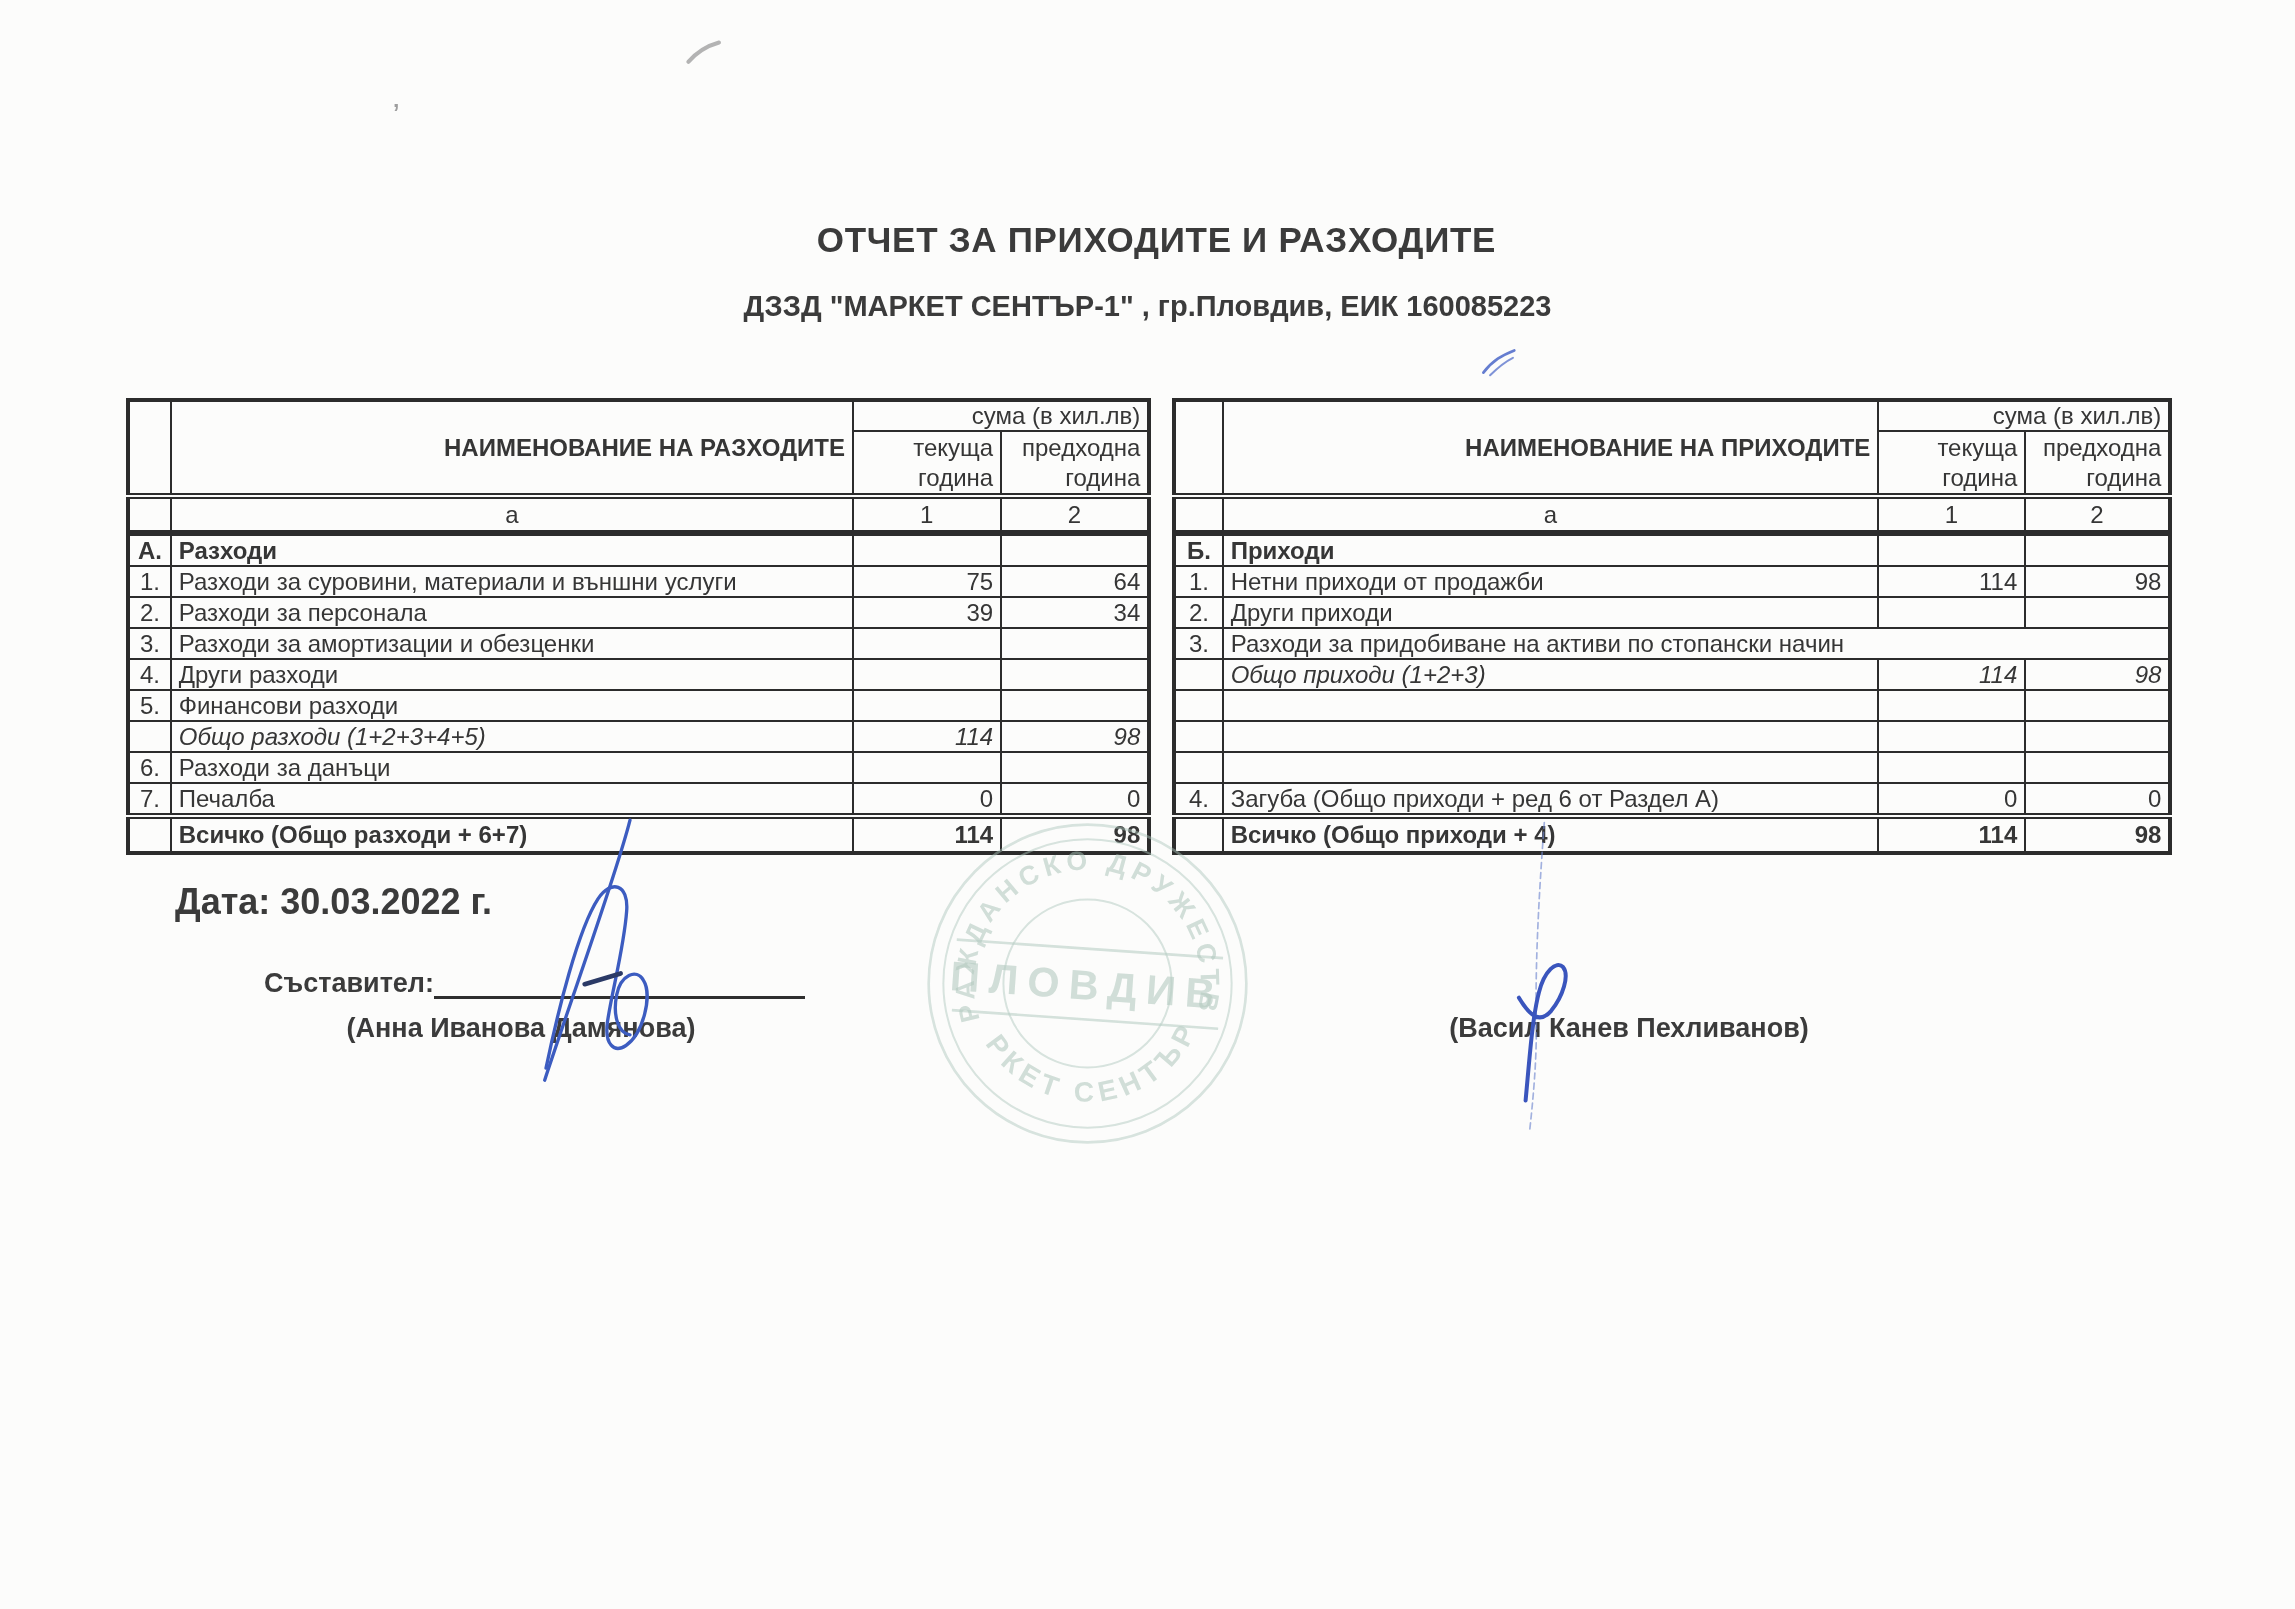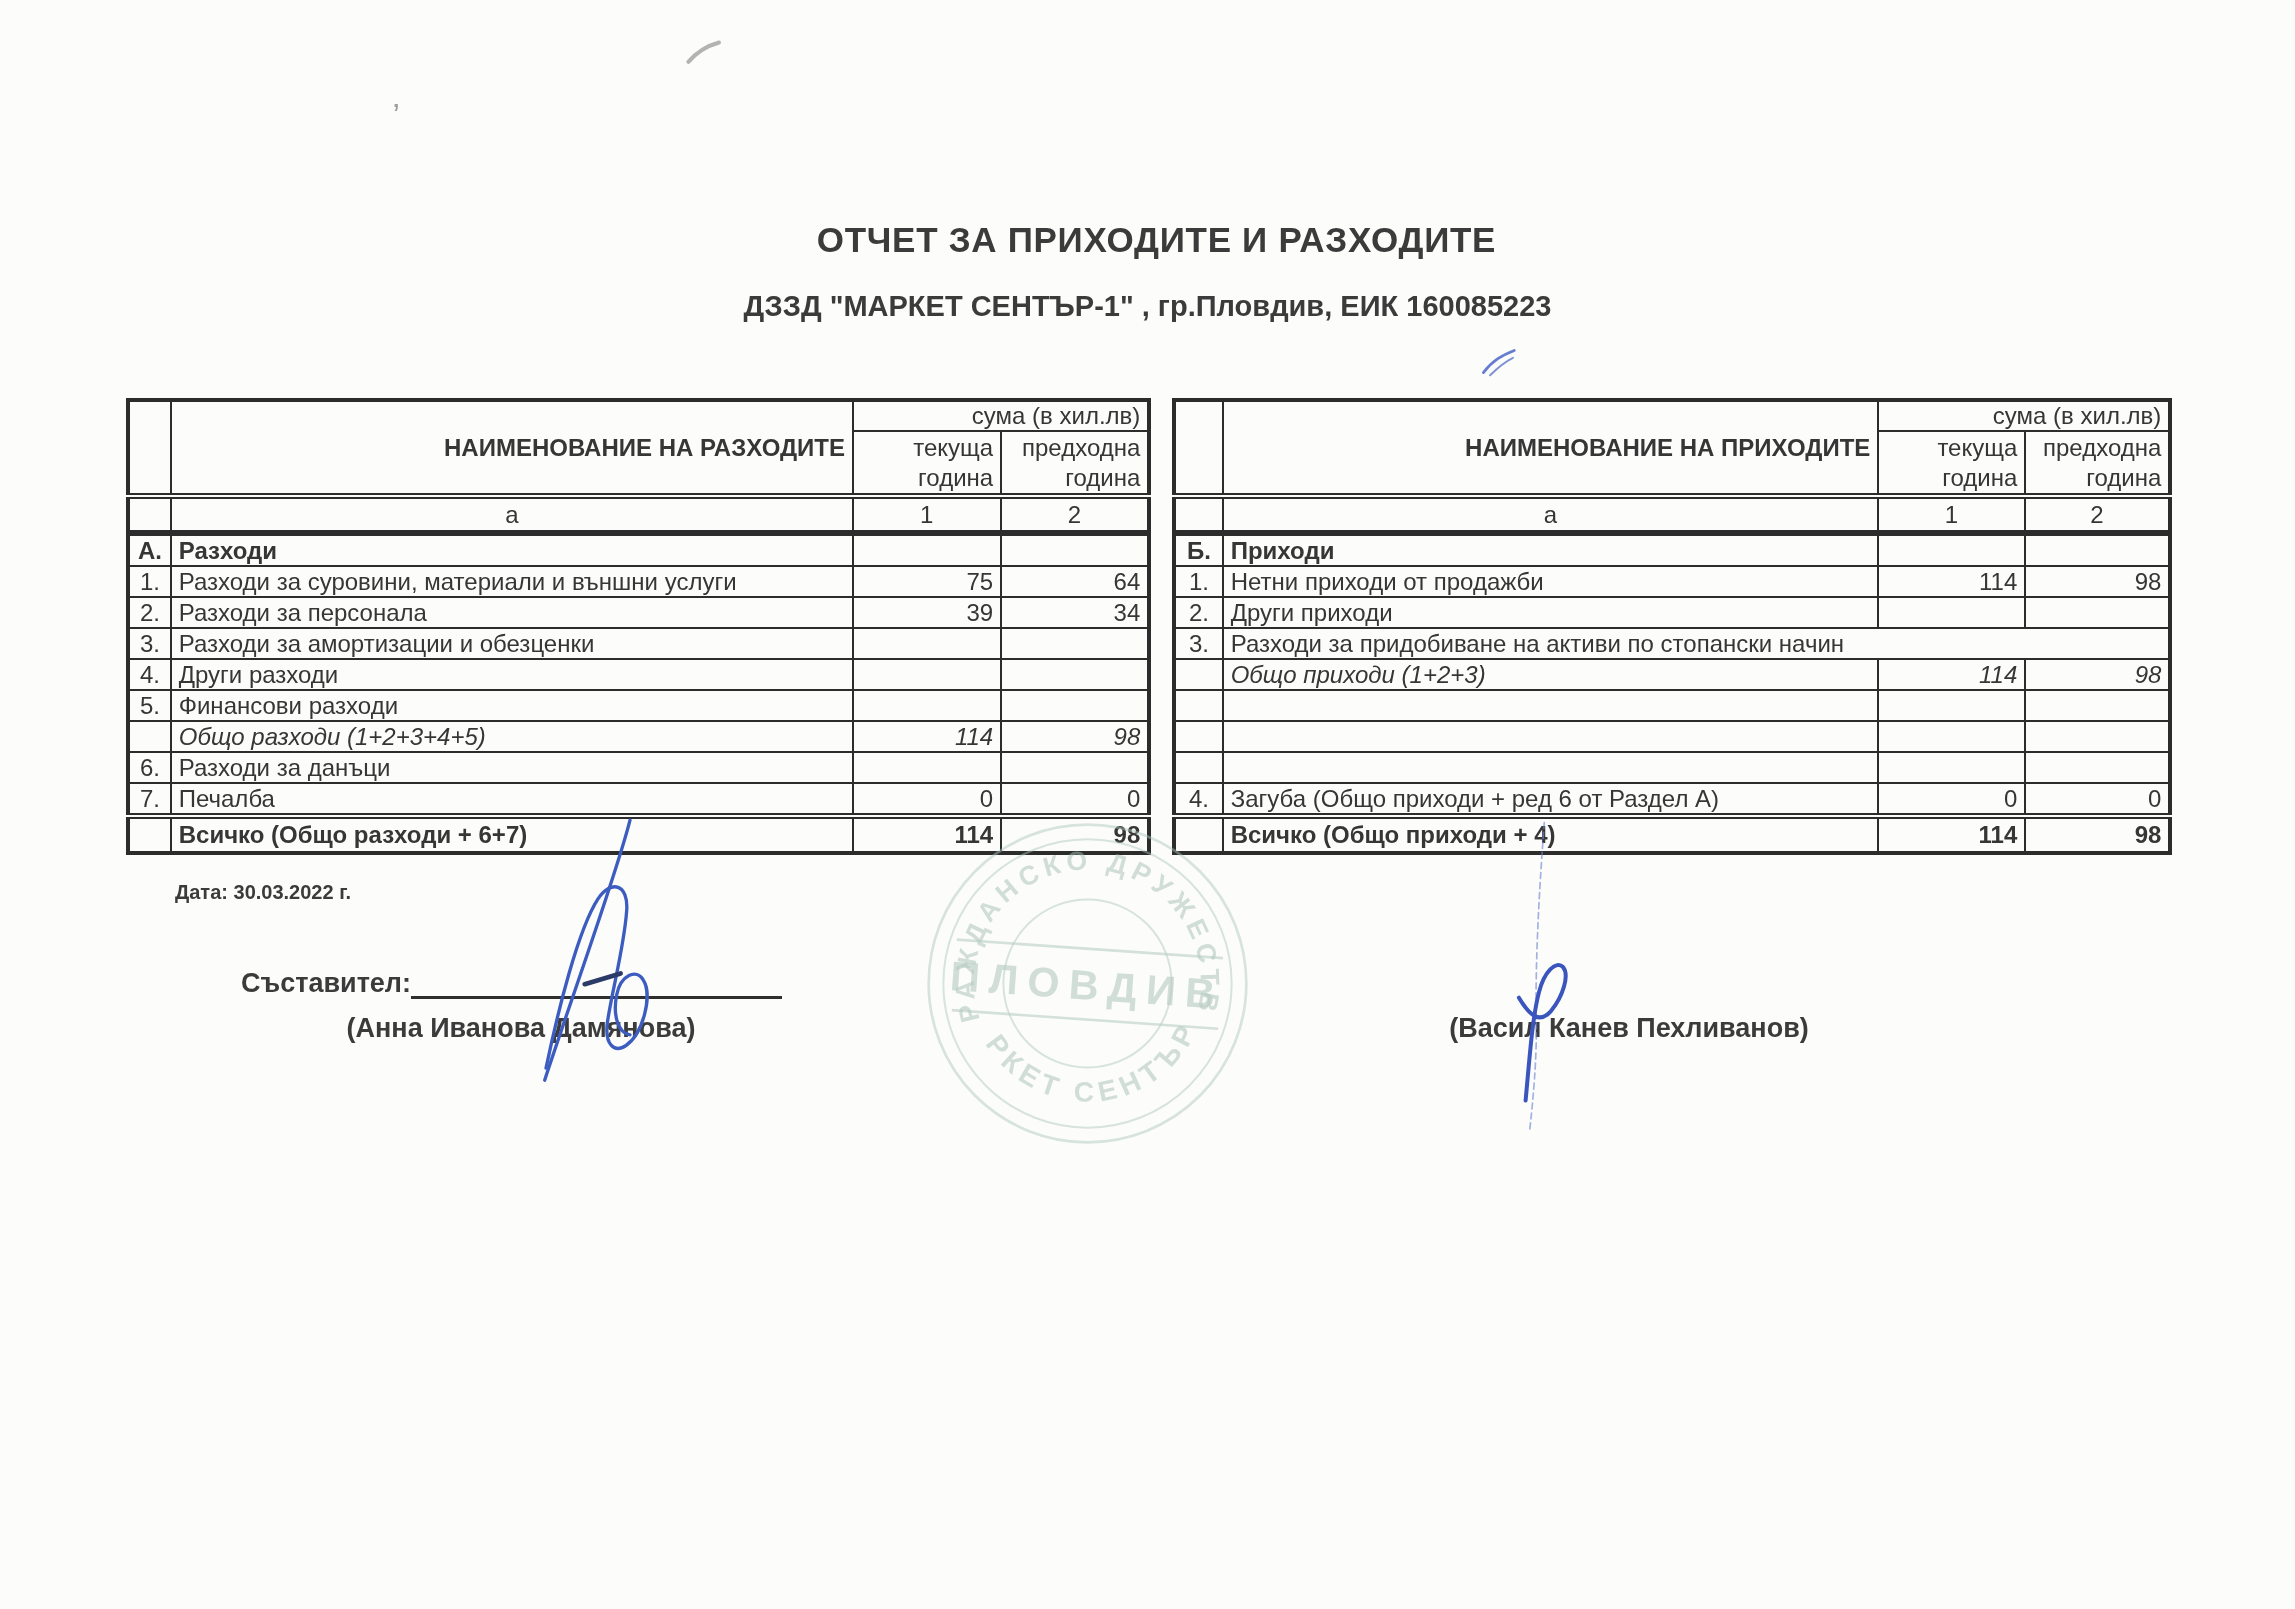--- a/index.html
+++ b/index.html
@@ -26,23 +26,23 @@
   td.name-h { font-weight:bold; font-size:25px; text-align:center; }
   tr.arow td { height:31px; text-align:center;
                border-top:6.7px double #2c2c2c; border-bottom:6px solid #2c2c2c; }
   td.c-num { text-align:center; padding:0 2.7px; }
   td.c-val { text-align:right; padding:0 8px; }
   tr.section td { font-weight:bold; }
   tr.subtotal td { font-style:italic; }
   tr.total td { font-weight:bold; height:32px; border-top:6px double #2c2c2c; }
 
   
-  .date-line { position:absolute; left:175px; top:881px; font-size:20px; font-weight:bold; color:#3b3b3b; }
+  .date-line { position:absolute; left:175px; top:881px; font-size:36px; font-weight:bold; color:#3b3b3b; }
   .sig-block { position:absolute; top:967px; font-size:27px; font-weight:bold; color:#3b3b3b; white-space:nowrap; }
-  #compiler-block { left:241px; }
+  #compiler-block { left:264px; }
   #manager-block  { left:1360px; }
   .sig-line { display:inline-block; border-bottom:3.3px solid #2f2f2f; height:29px; vertical-align:bottom; }
   #compiler-block .sig-line { width:371px; }
   #manager-block  .sig-line { width:361px; }
   .sig-name { position:absolute; font-size:27px; font-weight:bold; color:#3b3b3b; width:508px; text-align:center; }
   #compiler-name { left:267px;  top:1013px; }
   #manager-name  { left:1375px; top:1013px; }
 
   
   .stamp { position:absolute; left:914px; top:810px; opacity:.85; filter:blur(0.4px); }

